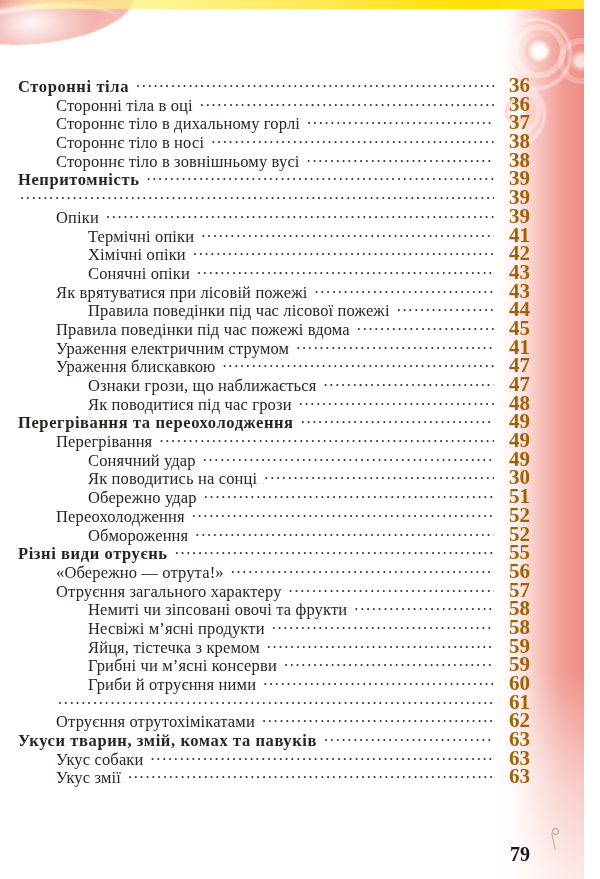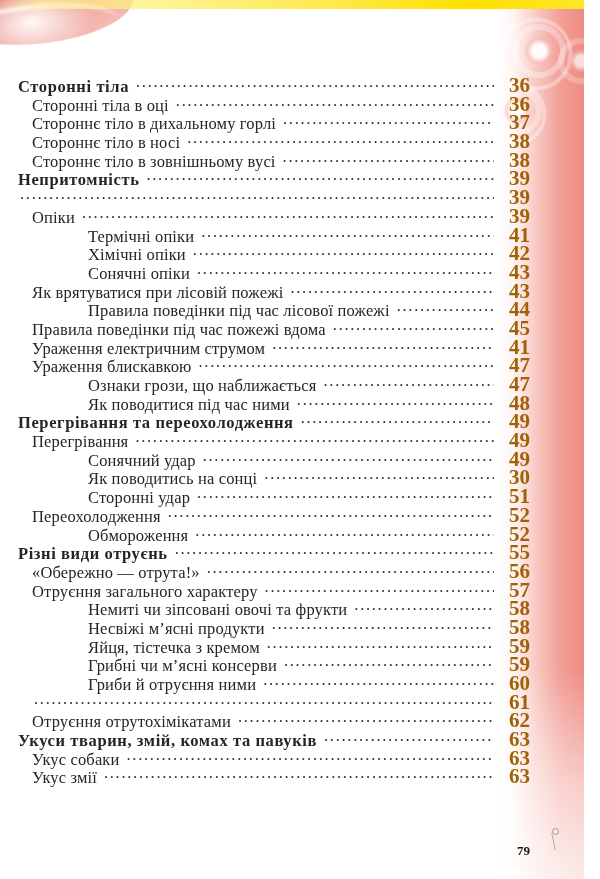--- a/index.html
+++ b/index.html
@@ -150,38 +150,38 @@
     width: 30px;
     text-align: right;
     font-weight: bold;
     font-size: 21px;
     color: #a16207;
     padding-left: 4px;
   }
 
   
   .lvl-0 { padding-left: 18px; }
-  .lvl-1 { padding-left: 32px; }
+  .lvl-1 { padding-left: 56px; }
   .lvl-2 { padding-left: 88px; }
 
   
   .lvl-0 .toc-title {
     font-weight: bold;
     letter-spacing: 0.6px;
   }
   .lvl-1 .toc-title { letter-spacing: 0.15px; }
   .lvl-2 .toc-title { letter-spacing: 0.15px; }
   .toc { padding-right: 70px; box-sizing: border-box; }
 
   .folio {
     position: absolute;
     left: 0; top: 843px;
     width: 530px;
     text-align: right;
-    font-size: 13px;
+    font-size: 20px;
     font-weight: bold;
     color: #1d1714;
     font-family: "Liberation Serif", "DejaVu Serif", serif;
   }
 </style>
 </head>
 <body>
 
 <div id="page">
 
@@ -279,21 +279,21 @@
         <span class="toc-title">Ураження блискавкою</span>
         <span class="toc-dots"></span>
         <span class="toc-page">47</span>
       </div>
       <div class="toc-row lvl-2">
         <span class="toc-title">Ознаки грози, що наближається</span>
         <span class="toc-dots"></span>
         <span class="toc-page">47</span>
       </div>
       <div class="toc-row lvl-2">
-        <span class="toc-title">Як поводитися під час ними</span>
+        <span class="toc-title">Як поводитися під час грози</span>
         <span class="toc-dots"></span>
         <span class="toc-page">48</span>
       </div>
       <div class="toc-row lvl-0">
         <span class="toc-title">Перегрівання та переохолодження</span>
         <span class="toc-dots"></span>
         <span class="toc-page">49</span>
       </div>
       <div class="toc-row lvl-1">
         <span class="toc-title">Перегрівання</span>
@@ -304,21 +304,21 @@
         <span class="toc-title">Сонячний удар</span>
         <span class="toc-dots"></span>
         <span class="toc-page">49</span>
       </div>
       <div class="toc-row lvl-2">
         <span class="toc-title">Як поводитись на сонці</span>
         <span class="toc-dots"></span>
         <span class="toc-page">30</span>
       </div>
       <div class="toc-row lvl-2">
-        <span class="toc-title">Сторонні удар</span>
+        <span class="toc-title">Обережно удар</span>
         <span class="toc-dots"></span>
         <span class="toc-page">51</span>
       </div>
       <div class="toc-row lvl-1">
         <span class="toc-title">Переохолодження</span>
         <span class="toc-dots"></span>
         <span class="toc-page">52</span>
       </div>
       <div class="toc-row lvl-2">
         <span class="toc-title">Обмороження</span>

